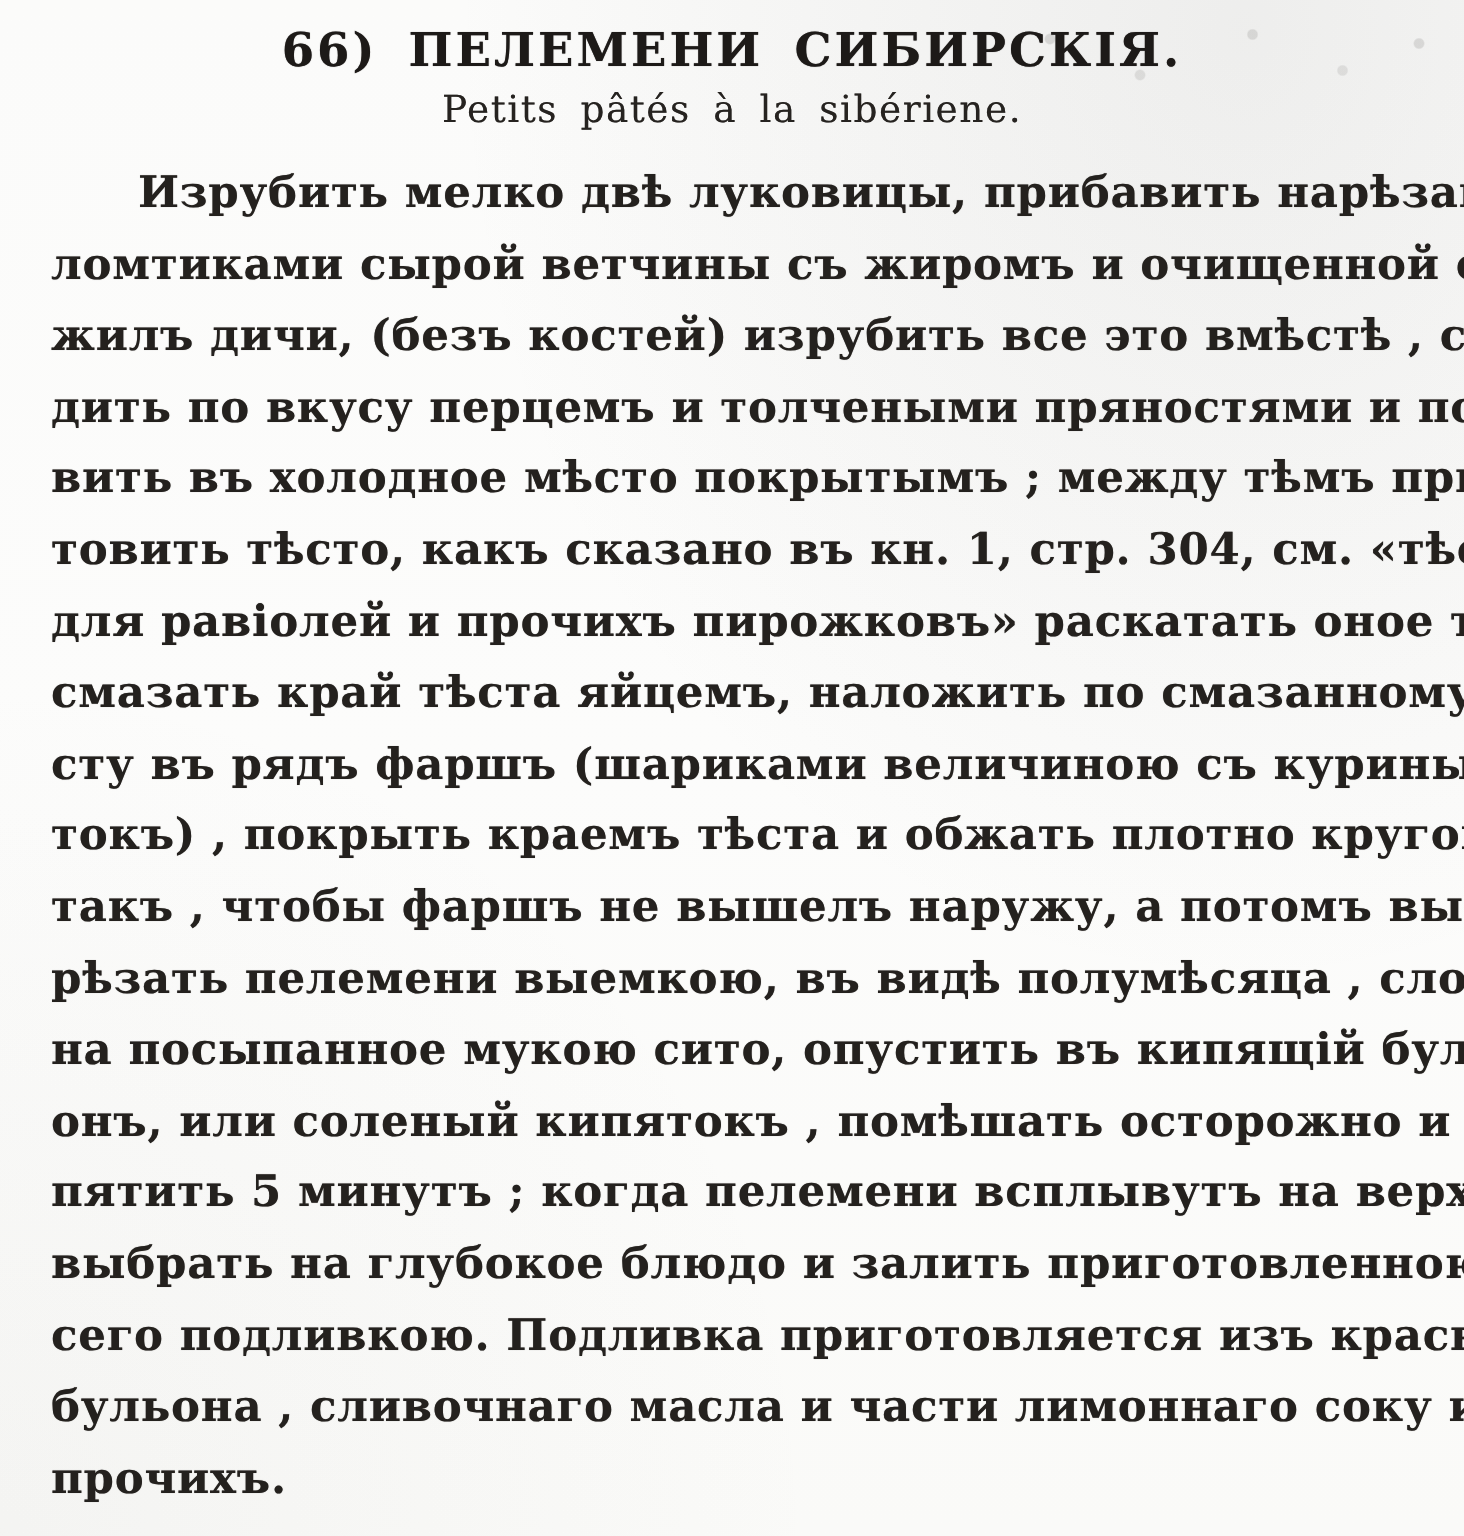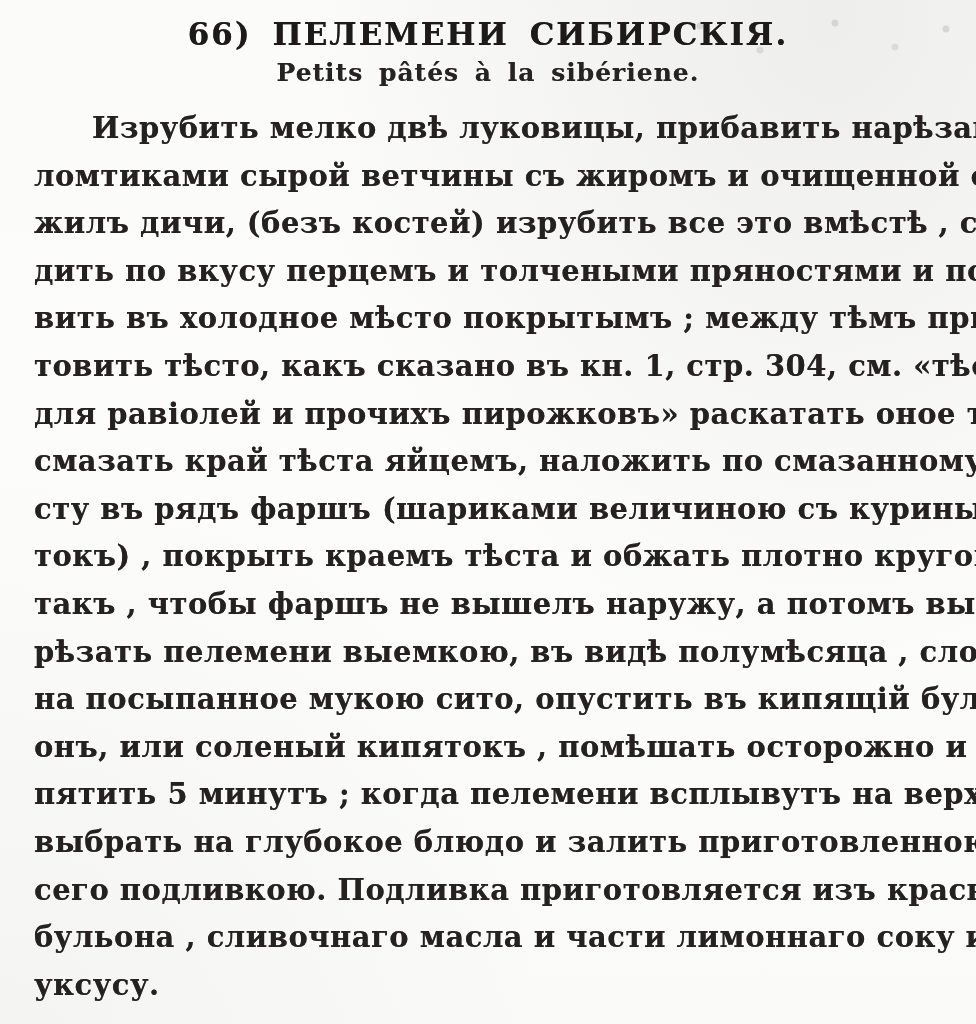--- a/index.html
+++ b/index.html
@@ -47,21 +47,21 @@
     font-size: 31px;
     font-weight: bold;
     letter-spacing: 2px;
     word-spacing: 8px;
     color: #1d1a18;
     text-shadow: 0 0 0.5px rgba(29,26,24,0.75);
   }
   .subtitle {
     margin: 6px 0 0 0;
     font-size: 25px;
-    font-weight: bold;
+    font-weight: normal;
     letter-spacing: 1px;
     word-spacing: 6px;
     color: #262320;
     text-shadow: 0 0 0.4px rgba(38,35,32,0.6);
   }
   .body-text {
     margin-top: 18px;
     padding: 0 32px 0 34px;
     font-size: 29px;
     font-weight: bold;
@@ -102,15 +102,15 @@
       <div class="line">сту въ рядъ фаршъ (шариками величиною съ куриный жел-</div>
       <div class="line">токъ) , покрыть краемъ тѣста и обжать плотно кругомъ</div>
       <div class="line">такъ , чтобы фаршъ не вышелъ наружу, а потомъ вы-</div>
       <div class="line">рѣзать пелемени выемкою, въ видѣ полумѣсяца , сложить</div>
       <div class="line">на посыпанное мукою сито, опустить въ кипящій буль-</div>
       <div class="line">онъ, или соленый кипятокъ , помѣшать осторожно и ки-</div>
       <div class="line">пятить 5 минутъ ; когда пелемени всплывутъ на верхъ,</div>
       <div class="line">выбрать на глубокое блюдо и залить приготовленною для</div>
       <div class="line">сего подливкою. Подливка приготовляется изъ краснаго</div>
       <div class="line">бульона , сливочнаго масла и части лимоннаго соку или</div>
-      <div class="line last">уксусу.</div>
+      <div class="line last">прочихъ.</div>
     </div>
 </div>
 
 </body></html>

